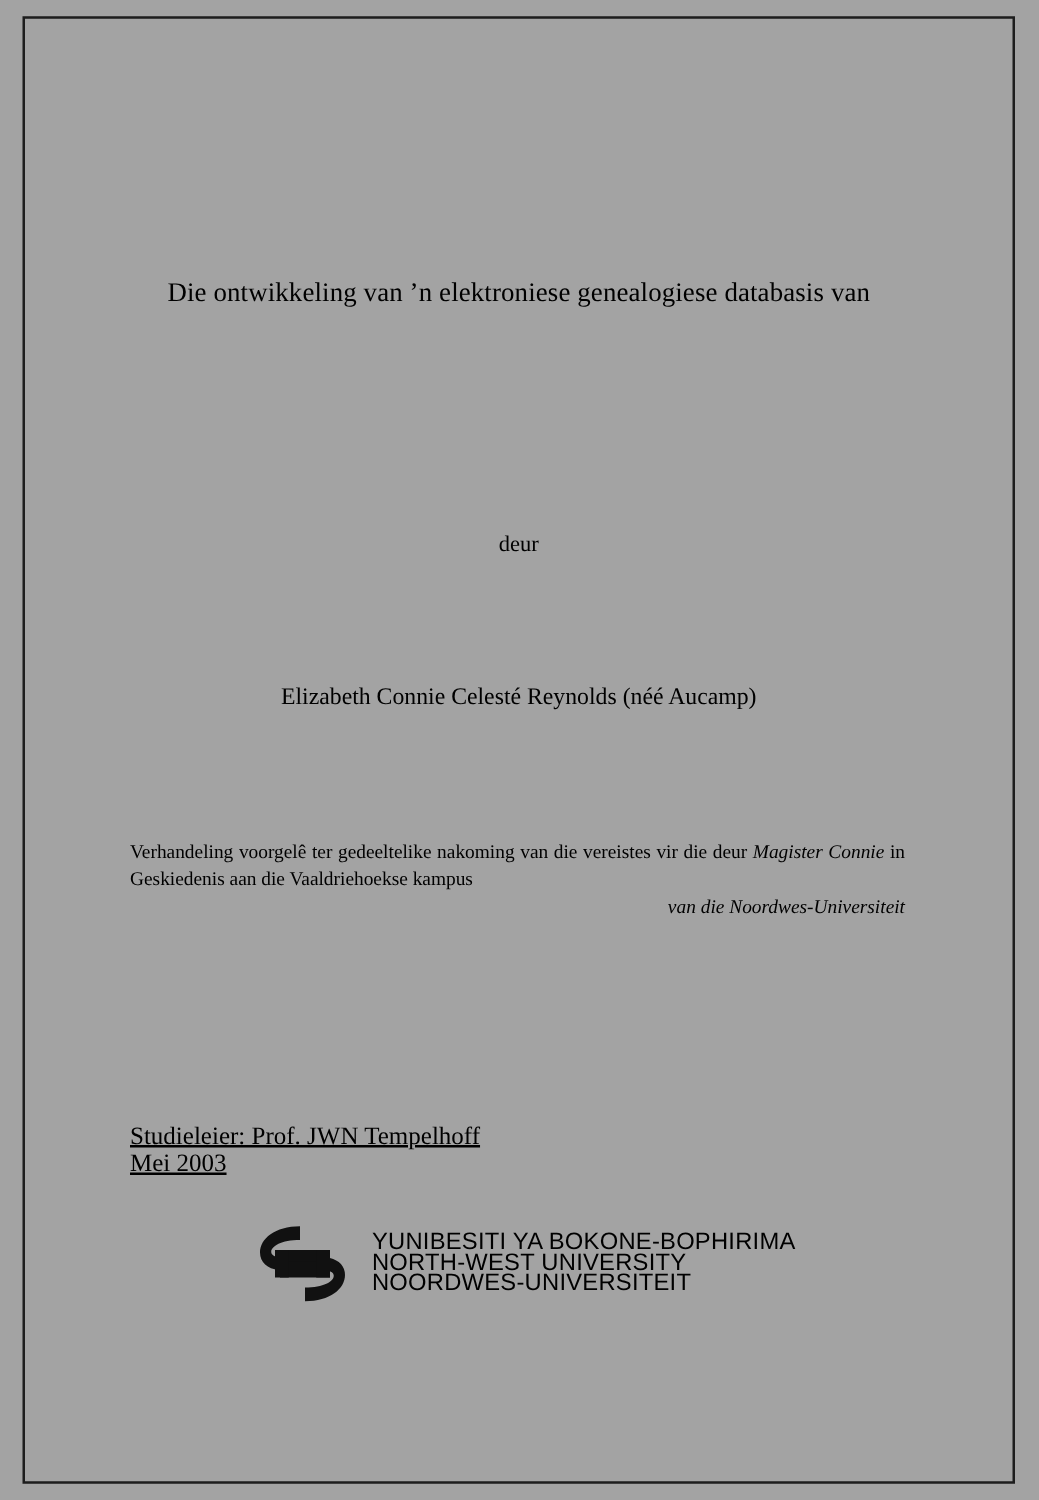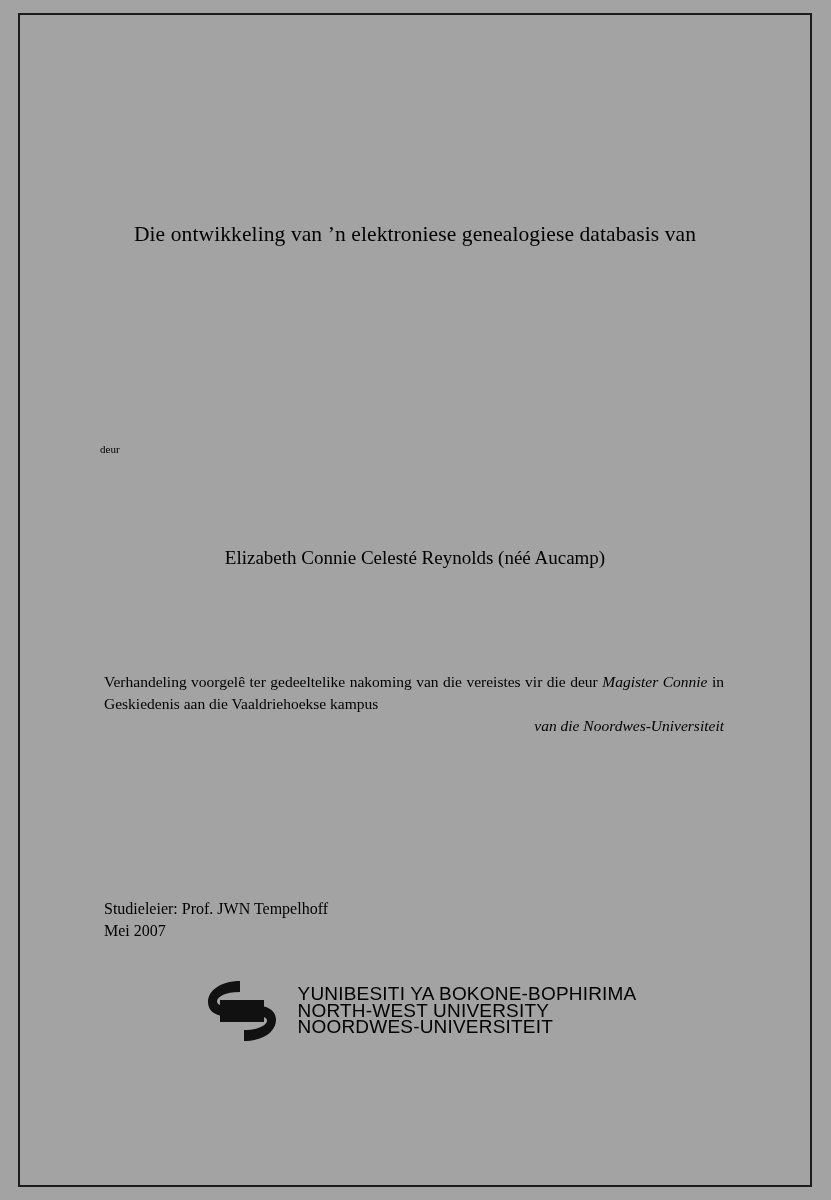--- a/index.html
+++ b/index.html
@@ -47,23 +47,24 @@
   }
   .title-line {
     font-size: 21.5px;
     line-height: 46px;
     letter-spacing: 0.1px;
   }
 
   .deur {
     position: absolute;
     left: 0;
-    top: 430px;
+    top: 412px;
     width: 630px;
-    font-size: 11px;
+    text-align: center;
+    font-size: 18px;
   }
 
   .author {
     position: absolute;
     left: 0;
     top: 518px;
     width: 630px;
     text-align: center;
     font-size: 19px;
     margin-top: 16px;
@@ -87,22 +88,23 @@
   }
   .statement i {
     font-style: italic;
   }
 
   .supervisor {
     position: absolute;
     left: 4px;
     top: 885px;
     width: 500px;
-    font-size: 16px;
+    font-size: 20px;
     line-height: 22px;
+    text-decoration: underline;
   }
 
   .logo-wrap {
     position: absolute;
     left: 0;
     top: 962px;
     width: 630px;
     display: flex;
     justify-content: center;
     align-items: center;
@@ -137,21 +139,21 @@
 
     <div class="author">Elizabeth Connie Celesté Reynolds (néé Aucamp)</div>
 
     <div class="statement">
       <div class="just"><span>Verhandeling voorgelê ter gedeeltelike nakoming van die vereistes vir die deur </span><i>Magister Connie</i><span> in Geskiedenis aan die Vaaldriehoekse kampus</span></div>
       <div class="rest">van die Noordwes-Universiteit</div>
     </div>
 
     <div class="supervisor">
       <div>Studieleier: Prof. JWN Tempelhoff</div>
-      <div>Mei 2007</div>
+      <div>Mei 2003</div>
     </div>
 
     <div class="logo-wrap">
       <div class="logo-mark">
         <svg width="96" height="72" viewBox="0 0 96 72" xmlns="http://www.w3.org/2000/svg" aria-hidden="true">
           <path d="M46,6 C26,6 14,16 14,27 C14,35 20,40 29,41 L29,31 C25,30 23,28.5 23,26.5 C23,22 31,17 46,17 L46,6 Z" fill="#111111"></path>
           <rect x="26" y="25" width="40" height="13" fill="#111111"></rect>
           <path d="M50,66 C70,66 82,56 82,45 C82,37 76,32 67,31 L67,41 C71,42 73,43.5 73,45.5 C73,50 65,55 50,55 L50,66 Z" fill="#111111"></path>
           <rect x="30" y="34" width="40" height="13" fill="#111111"></rect>
           <rect x="26" y="25" width="11" height="22" fill="#111111"></rect>

